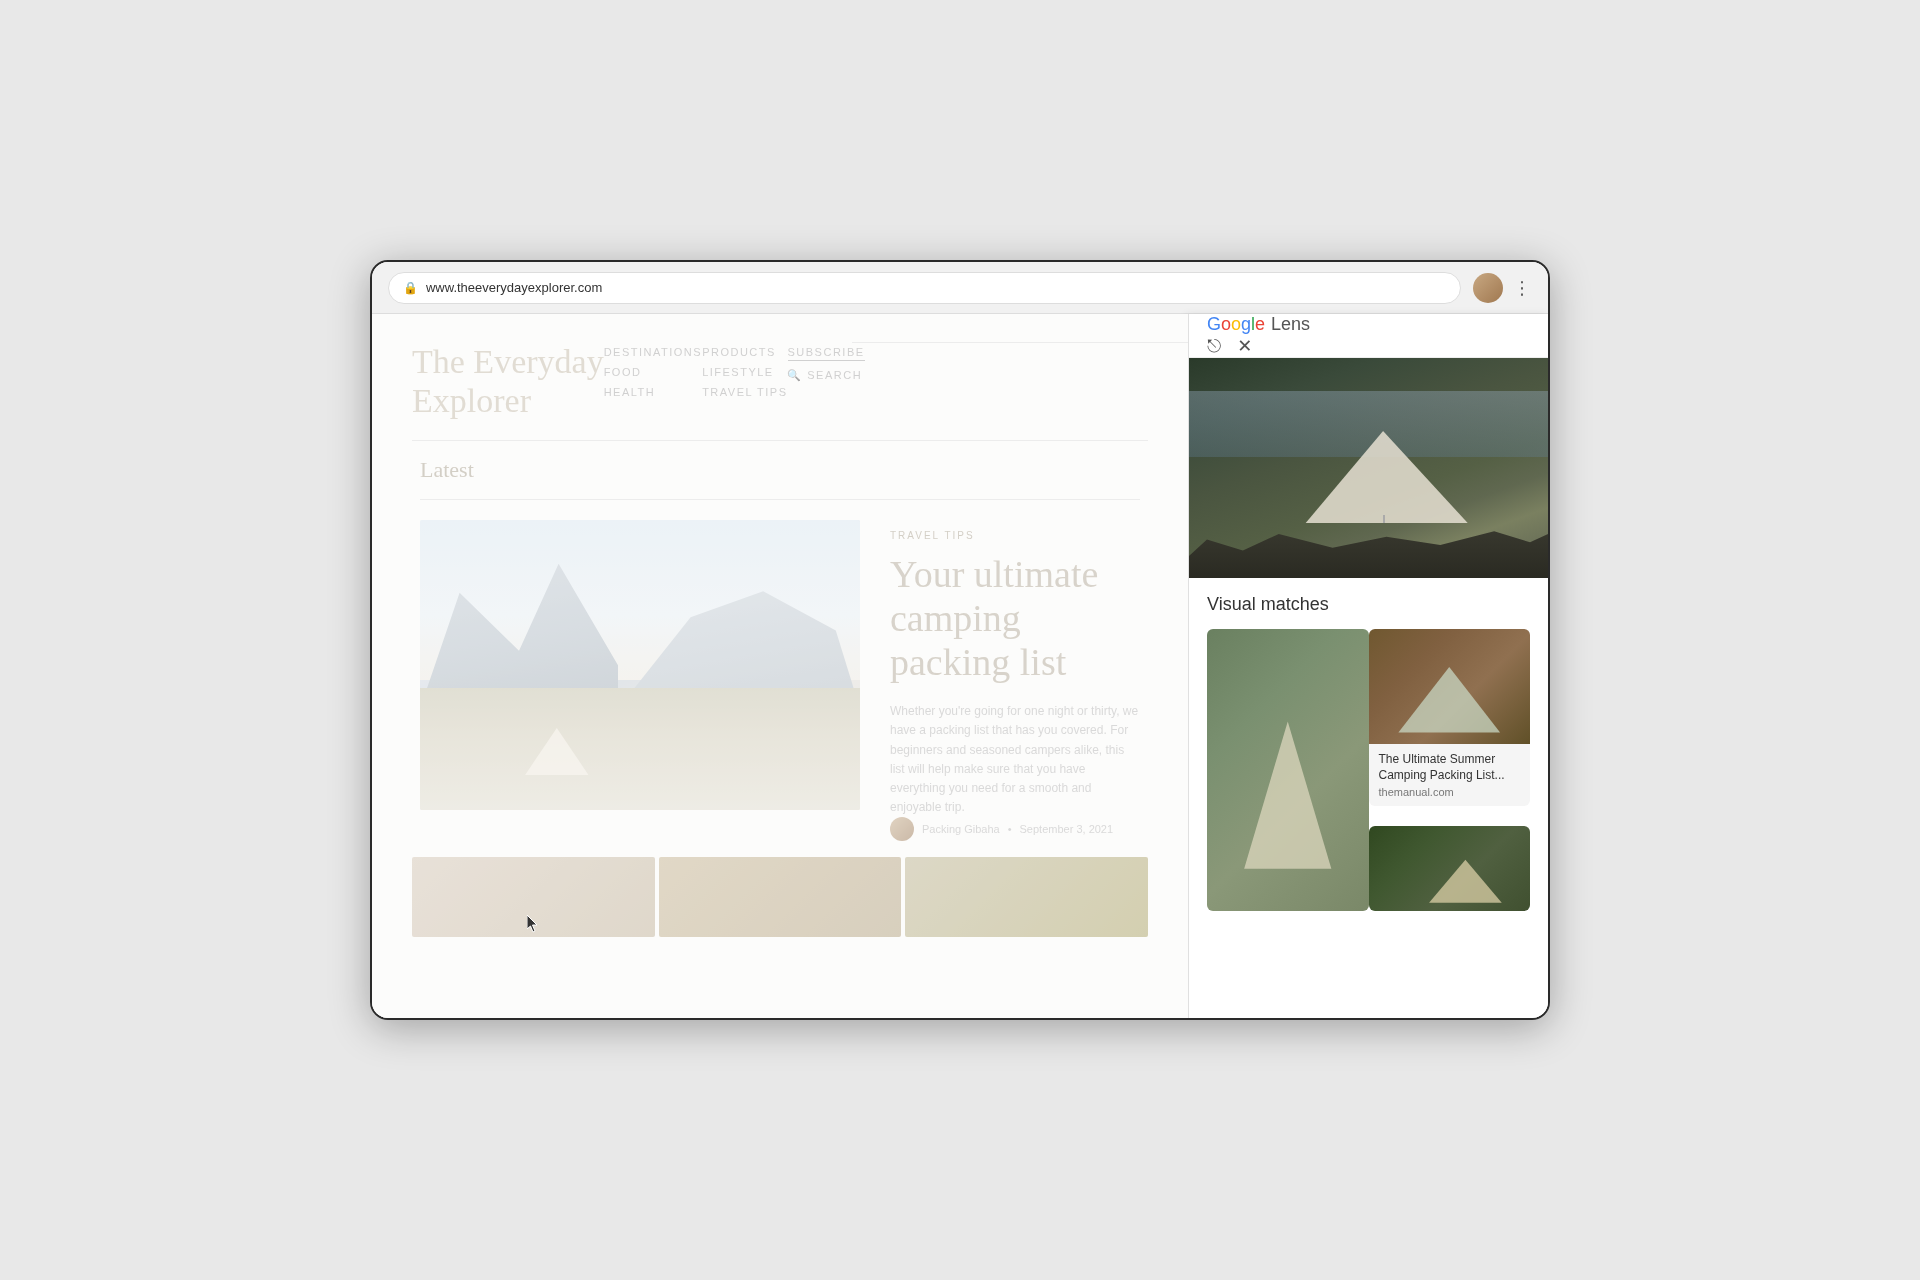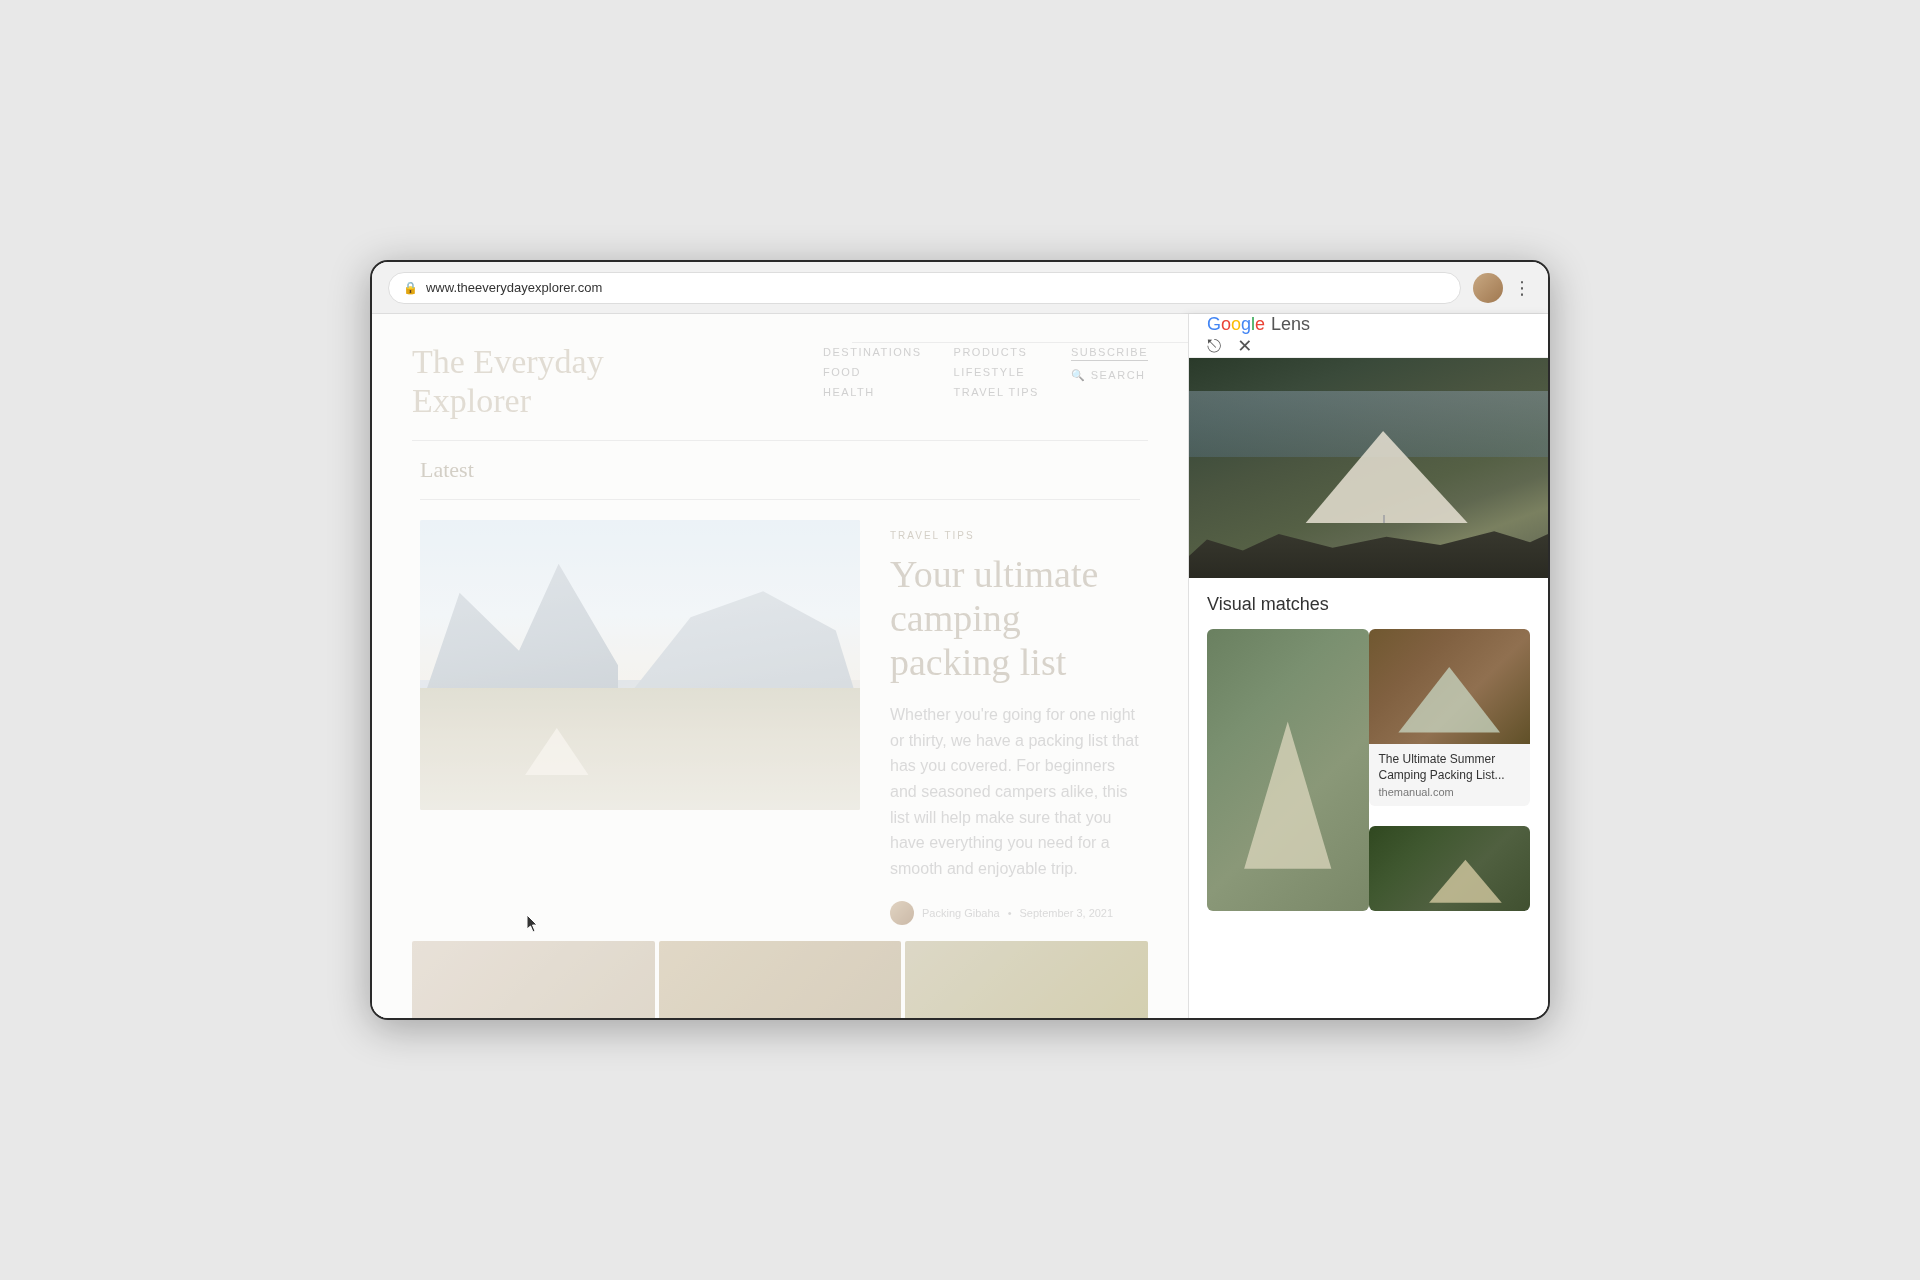--- a/index.html
+++ b/index.html
@@ -103,38 +103,37 @@
       position: absolute;
       top: 0; left: 0; right: 0; bottom: 0;
       background: rgba(255,255,255,0.45);
       pointer-events: none;
       z-index: 2;
     }
 
     
     .website-nav {
       display: flex;
-      justify-content: space-between;
+      justify-content: flex-start;
       padding: 28px 40px 0;
       position: relative;
       z-index: 1;
     }
 
     .site-title {
       font-family: Georgia, serif;
       font-size: 34px;
       color: #c8c0b0;
       line-height: 1.15;
       font-weight: 400;
       max-width: 300px;
     }
 
     .nav-columns {
       display: flex;
-      gap: 32px;
       padding-top: 4px;
     }
 
     .nav-column {
       display: flex;
       flex-direction: column;
       gap: 8px;
     }
 
     .nav-item {
@@ -265,24 +264,23 @@
     .article-title {
       font-family: Georgia, serif;
       font-size: 38px;
       color: #b8b0a0;
       line-height: 1.15;
       font-weight: 400;
       margin-bottom: 18px;
     }
 
     .article-desc {
-      font-size: 16px;
+      font-size: 12px;
       color: #bbb;
       line-height: 1.6;
-      margin-bottom: 20px;
     }
 
     .article-author {
       display: flex;
       align-items: center;
       gap: 8px;
       font-size: 11px;
       color: #bbb;
     }
 

